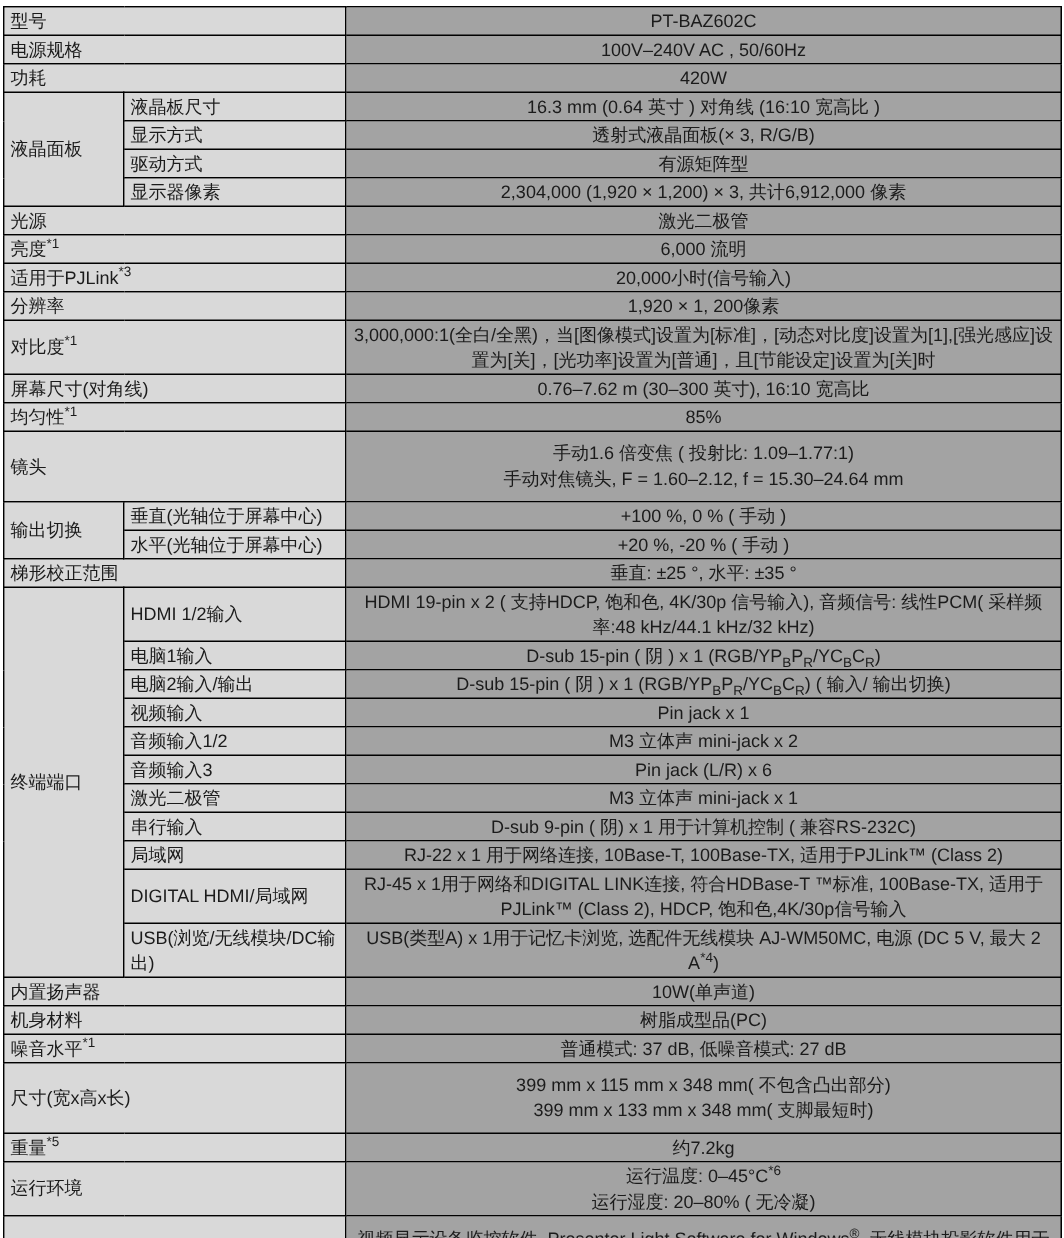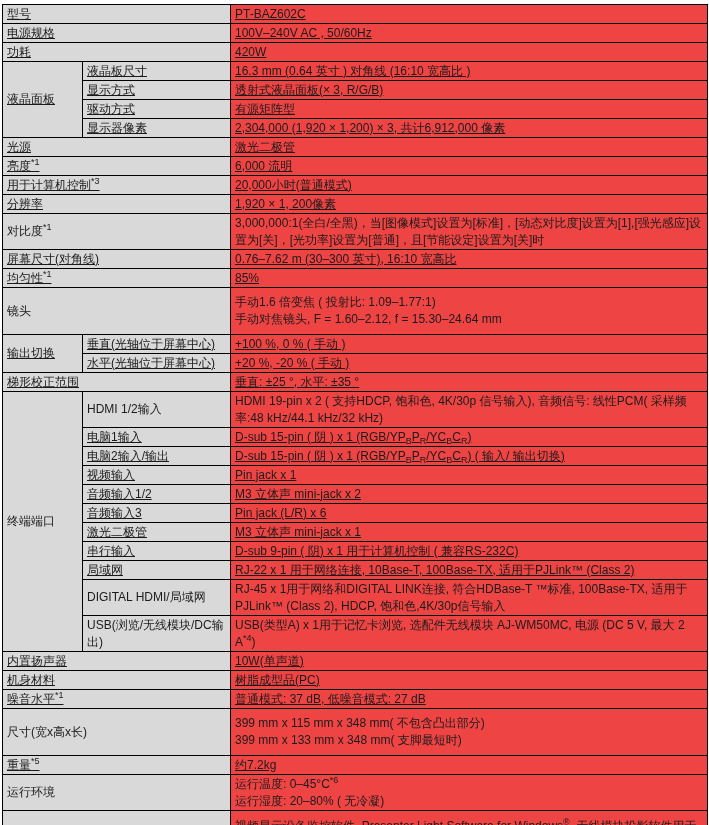--- a/index.html
+++ b/index.html
@@ -25,29 +25,30 @@
     border: 1px solid #000000;
     padding: 0 4px;
     vertical-align: middle;
     overflow: hidden;
     word-break: break-word;
   }
   td.lbl {
     background: #d9d9d9;
   }
   td.val {
-    background: #ef4444;
+    background: #a3a3a3;
+    text-align: center;
   }
   td.top {
     vertical-align: top;
     padding-top: 1px;
     margin-top: 35px;
   }
   
-  tr.h1  td { height: 18px; text-decoration: underline; }
+  tr.h1  td { height: 18px; }
   tr.h2  td { height: 35px; }
   tr.h3  td { height: 46px; }
   tr.h3b td { height: 48px; }
   sup {
     font-size: 9px;
     line-height: 0;
     vertical-align: super;
   }
   sub {
     font-size: 9px;
@@ -105,22 +106,22 @@
     <td class="lbl" colspan="2"><span>光源</span></td>
     <td class="val"><span>激光二极管</span></td>
   </tr>
 
   <tr class="h1">
     <td class="lbl" colspan="2"><span>亮度</span><sup>*1</sup></td>
     <td class="val"><span>6,000 流明</span></td>
   </tr>
 
   <tr class="h1">
-    <td class="lbl" colspan="2"><span>用于计算机控制</span><sup>*3</sup></td>
-    <td class="val"><span>20,000小时(普通模式)</span></td>
+    <td class="lbl" colspan="2"><span>适用于PJLink</span><sup>*3</sup></td>
+    <td class="val"><span>20,000小时(信号输入)</span></td>
   </tr>
 
   <tr class="h1">
     <td class="lbl" colspan="2"><span>分辨率</span></td>
     <td class="val"><span>1,920 × 1, 200像素</span></td>
   </tr>
 
   <tr class="h2">
     <td class="lbl" colspan="2"><span>对比度</span><sup>*1</sup></td>
     <td class="val"><span>3,000,000:1(全白/全黑)，当[图像模式]设置为[标准]，[动态对比度]设置为[1],[强光感应]设置为[关]，[光功率]设置为[普通]，且[节能设定]设置为[关]时</span></td>

